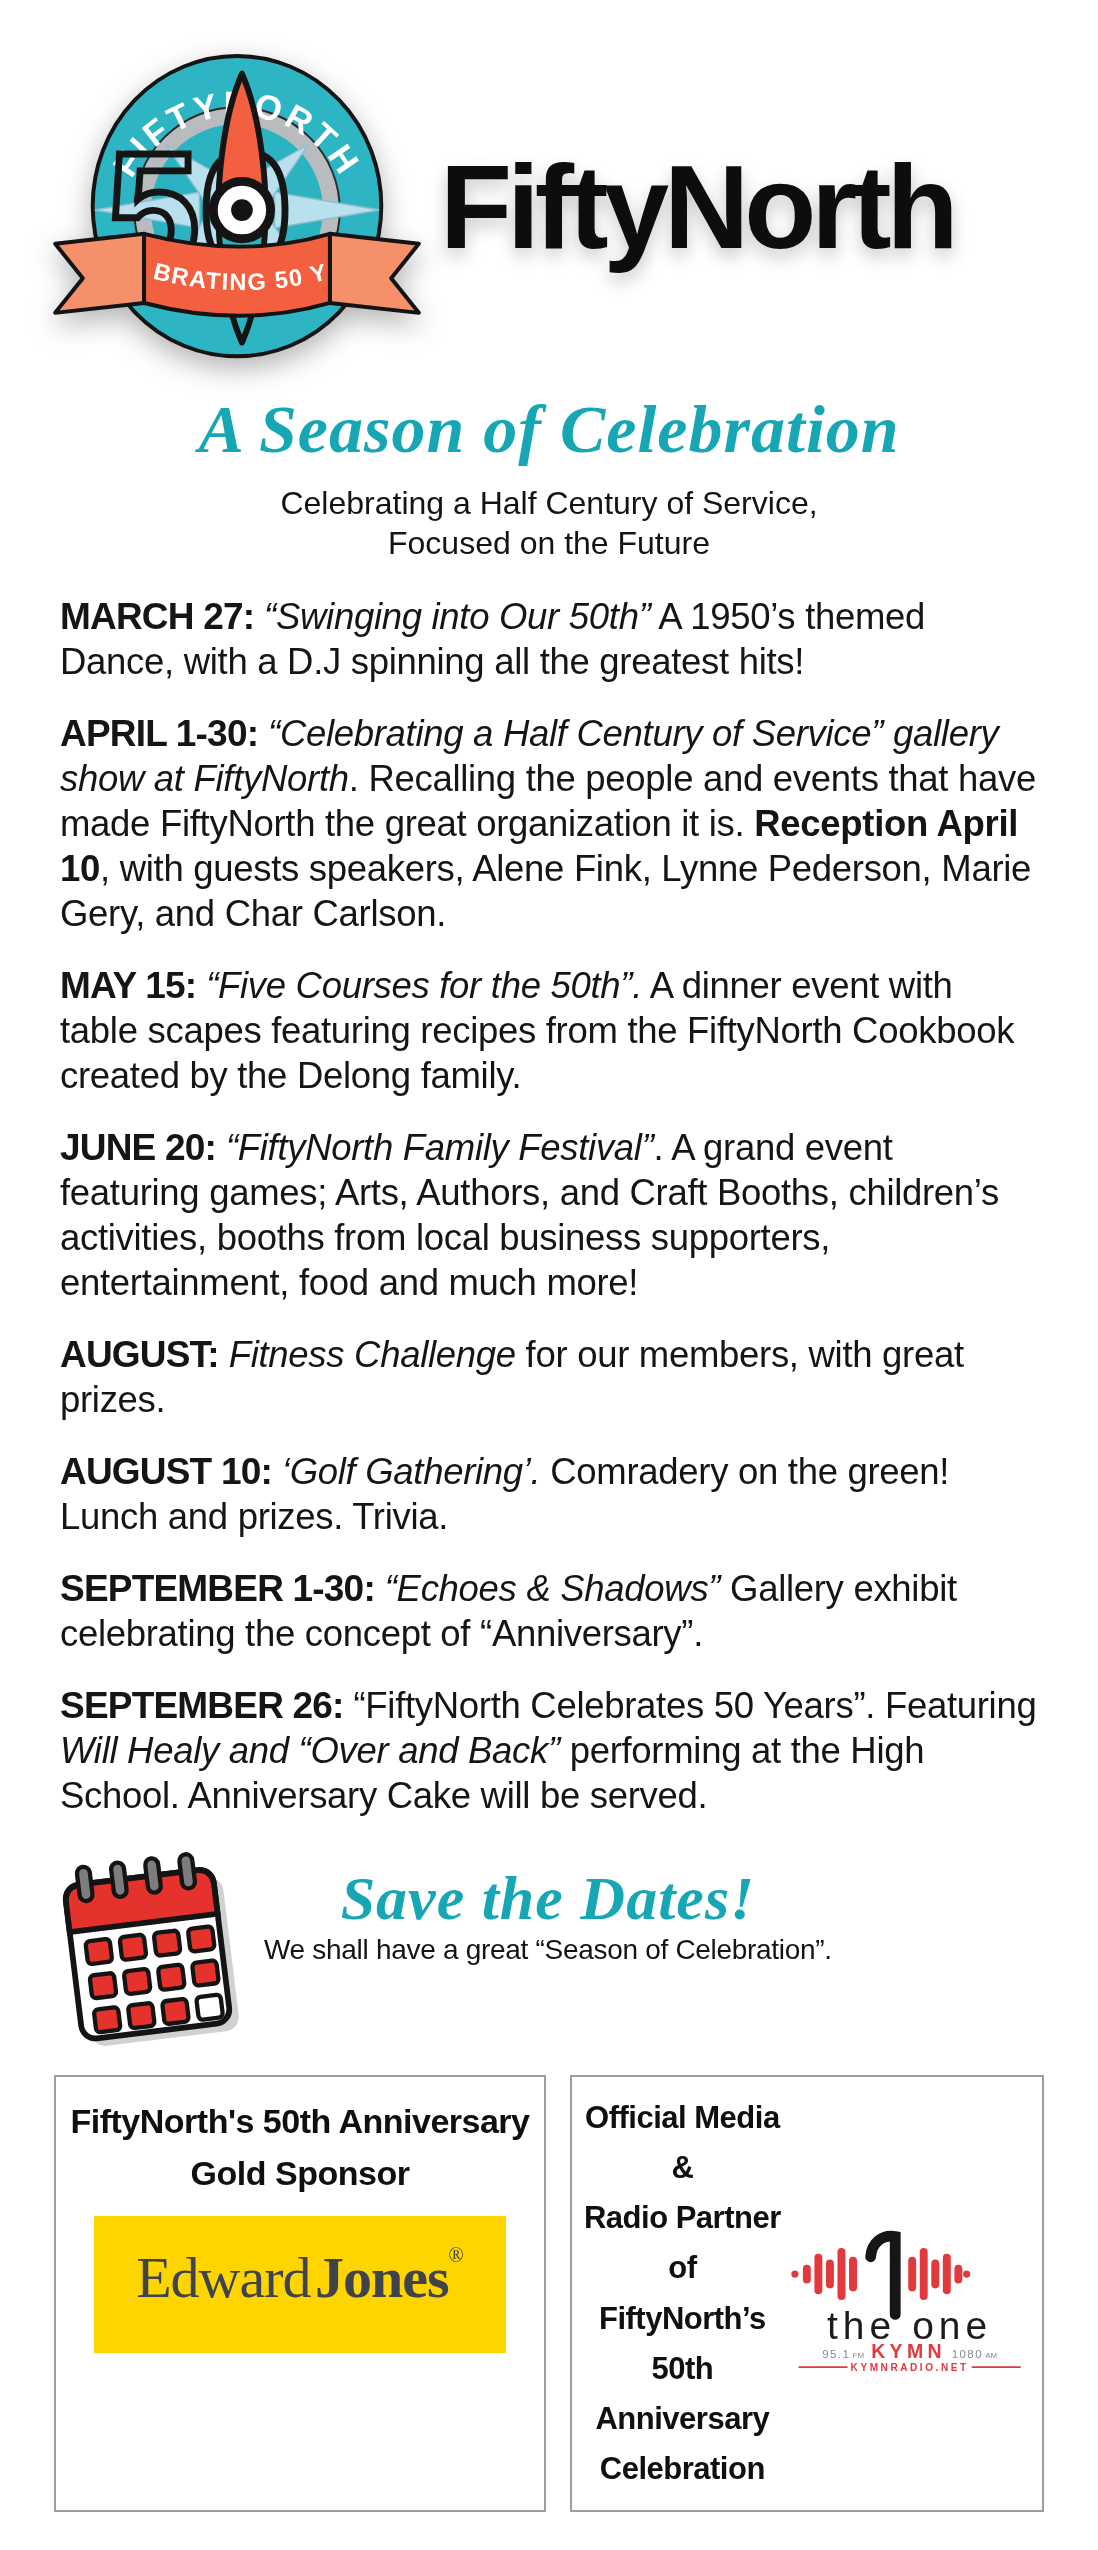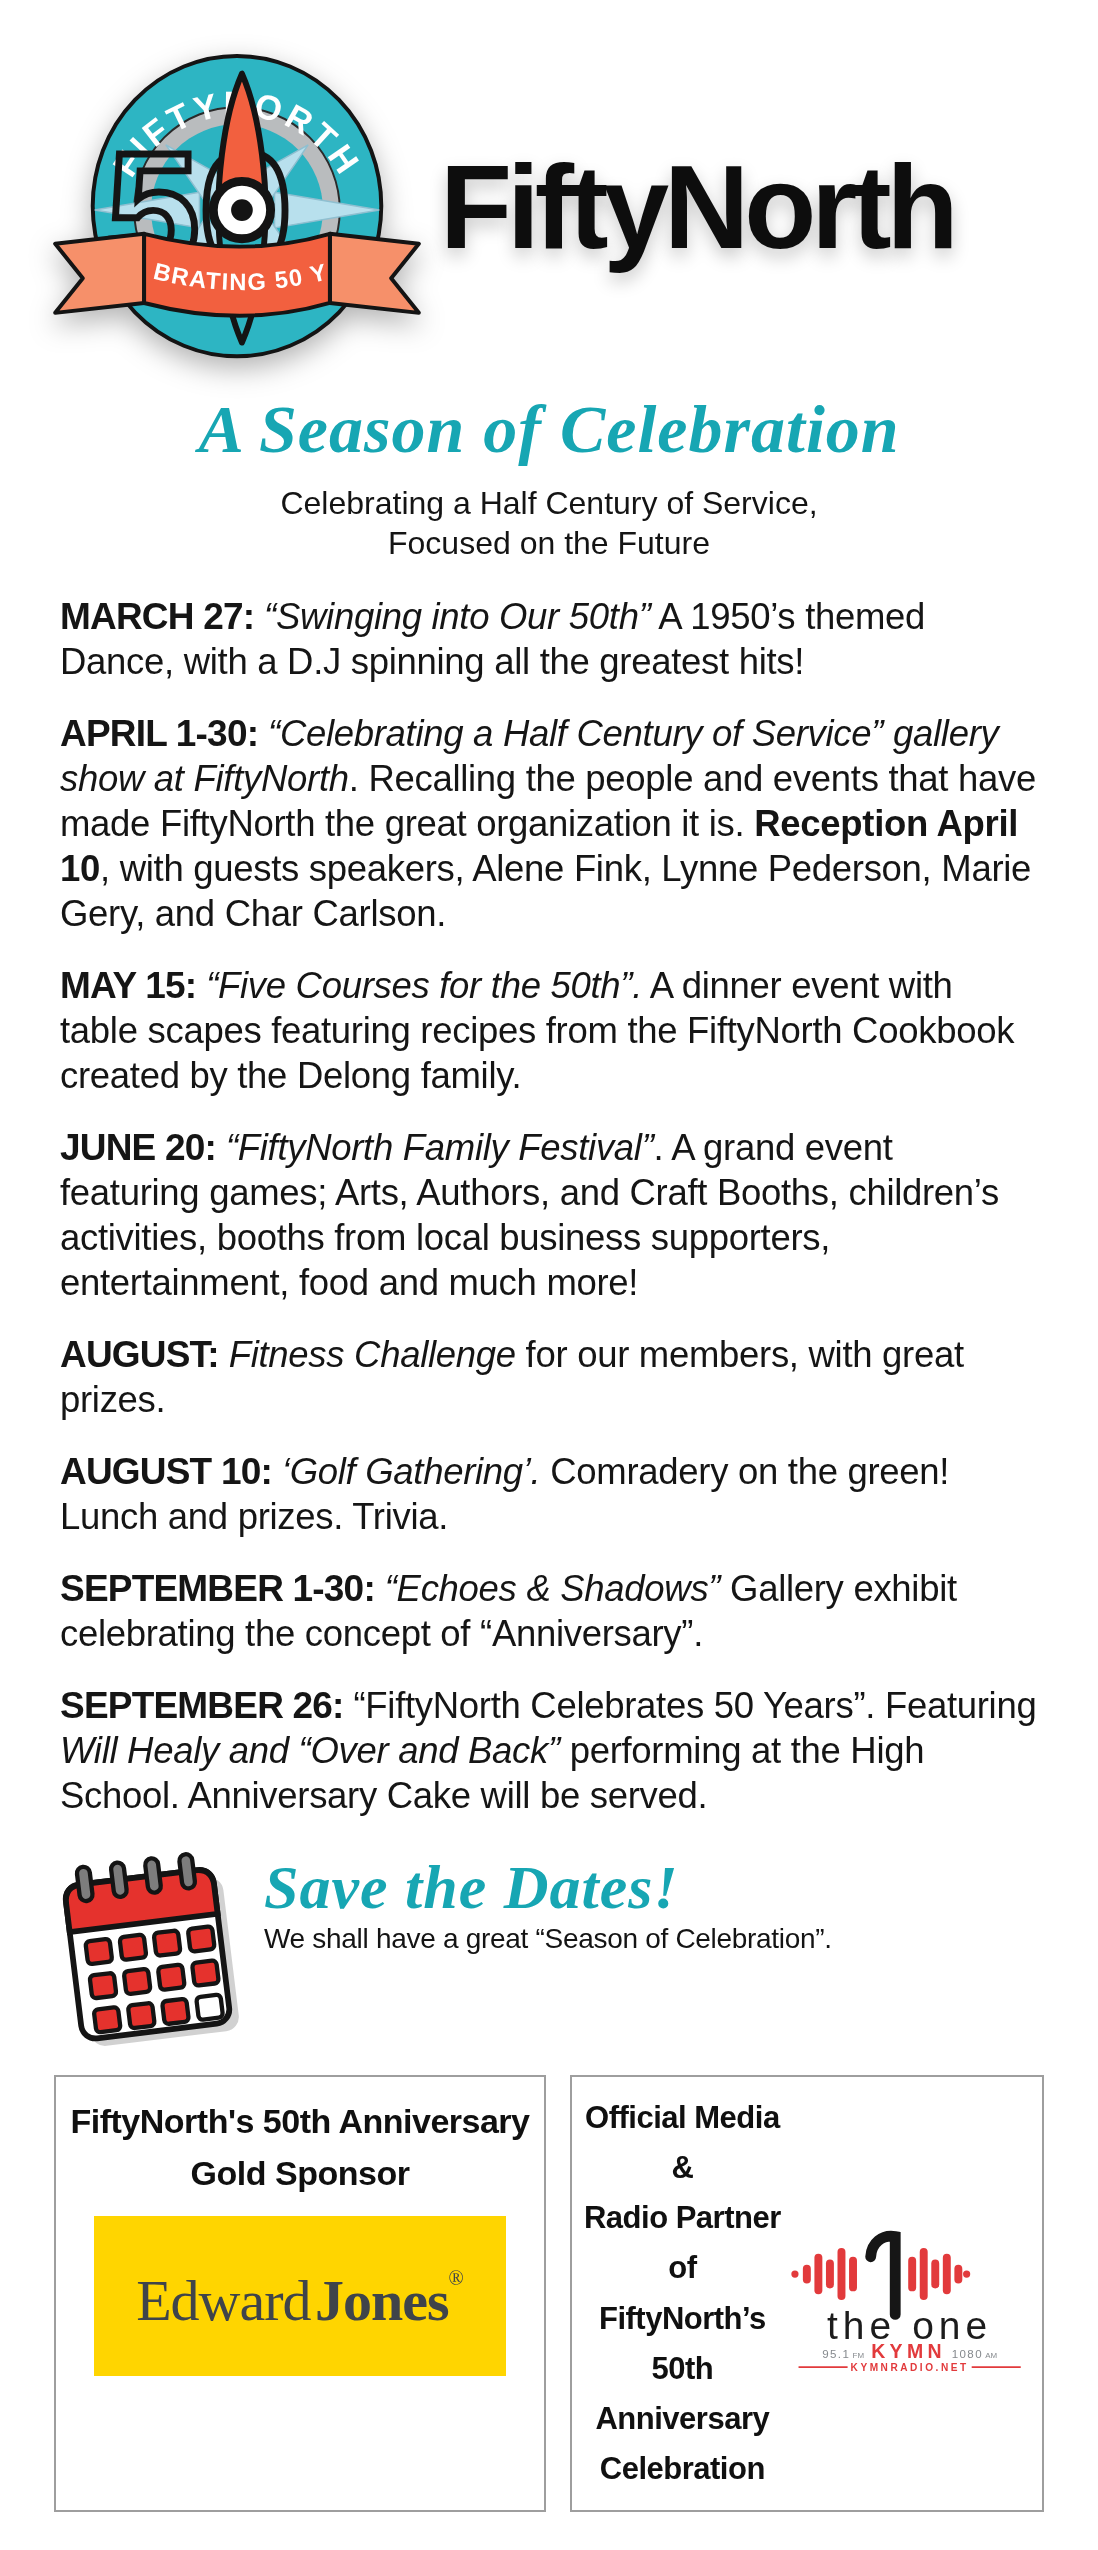--- a/index.html
+++ b/index.html
@@ -21,29 +21,29 @@
   .events { margin:30px 60px 0 60px; width:978px; }
   .event { font-size:36.5px; line-height:45px; letter-spacing:-0.3px; color:#151515; margin-bottom:27px; }
   .evlabel { font-weight:700; font-size:37px; letter-spacing:-0.8px; }
   .seg-italic { font-style:italic; }
   .seg-bold { font-weight:700; }
 
   
   .save { display:flex; align-items:flex-start; margin:6px 0 0 64px; gap:28px; }
   .calendar { width:172px; height:196px; transform:rotate(-7deg); flex:0 0 auto; margin-top:8px; }
   .save-head { font-family:"Liberation Serif", serif; font-style:italic; font-weight:700;
-               font-size:62px; color:#17a6b3; letter-spacing:1px; margin-top:7px; }
+               font-size:62px; color:#17a6b3; letter-spacing:1px; margin-top:18px;text-align:center; }
   .save-line { font-size:28px; color:#141414; margin-top:0; letter-spacing:-0.3px;text-align:center; }
 
   
   .sponsors { display:flex; gap:24px; margin:26px 54px 0 54px; }
   .sbox { border:2px solid #9e9e9e; background:#fff; }
   .gold-box { flex:1.04; padding:18px 10px 20px; text-align:center; }
   .gold-head { font-weight:700; font-size:34px; line-height:1.55; color:#101010; letter-spacing:-0.5px; }
-  .ej-logo { background:#ffd500; width:88%; margin:16px auto 0; padding:51px 0 42px; white-space:nowrap; }
+  .ej-logo { background:#ffd500; width:88%; margin:16px auto 0; padding:28px 0 42px; white-space:nowrap; }
   .ej-w1 { font-family:"Liberation Serif", serif; font-size:58px; color:#3f444a; letter-spacing:-1px; }
   .ej-w2 { font-family:"Liberation Serif", serif; font-size:58px; font-weight:700; color:#3f444a; letter-spacing:-1px; }
   .ej-reg { font-family:"Liberation Serif", serif; font-size:20px; color:#3f444a; vertical-align:top; }
   .media-box { flex:1; display:flex; align-items:center; padding:16px 10px; gap:4px; }
   .media-text { width:45%; text-align:center; font-weight:700; font-size:31px; line-height:1.62;
                 color:#101010; letter-spacing:-0.5px; }
   .media-text span { display:block; }
   .kymn { width:55%; height:auto; }
 </style>
 </head>

